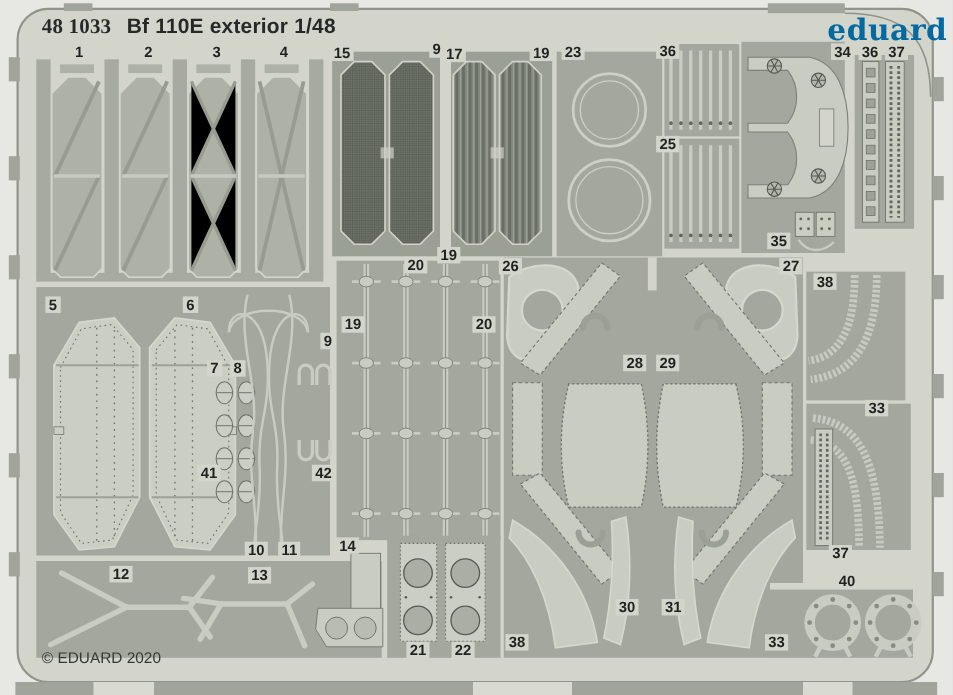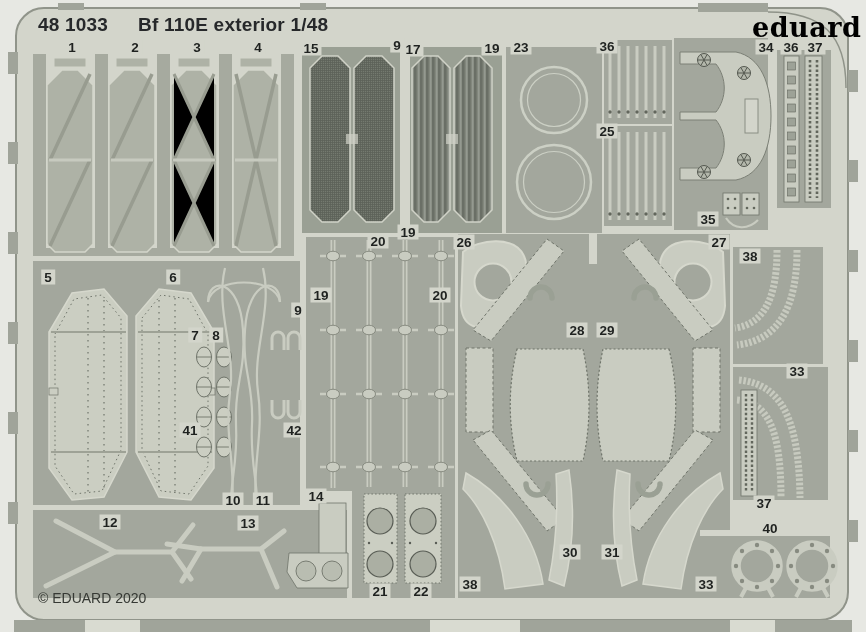--- a/index.html
+++ b/index.html
@@ -1,23 +1,23 @@
 <!DOCTYPE html>
 <html><head>
 <meta charset="utf-8">
 <style>
   html,body{margin:0;padding:0;background:#dfe0db;}
   #stage{position:relative;width:866px;height:632px;background:#e7e8e3;overflow:hidden;
          font-family:"Liberation Sans",sans-serif;}
   #stage svg{position:absolute;left:0;top:0;}
   .txt{position:absolute;color:#2b2d28;white-space:nowrap;}
   .hdr{left:38px;top:14px;font-size:19px;font-weight:bold;letter-spacing:.2px;color:#26282a;}
-  .hdr .cat{margin-right:30px;}
+  .hdr .cat{margin-right:14px;font-family:Liberation Serif, serif;}
   .logo{left:752px;top:12px;font-family:"DejaVu Serif",serif;font-weight:bold;
-        font-size:27px;letter-spacing:.5px;color:#000000;}
+        font-size:27px;letter-spacing:.5px;color:#0369a1;}
   .copy{left:38px;top:590px;font-size:14px;color:#363934;}
   .madein{right:36px;top:593px;font-size:19px;color:#363934;}
   .plbl{position:absolute;transform:translate(-50%,-50%);font-size:13.5px;font-weight:700;
         color:#1f2220;background:#d3d5cb;padding:0 3px;line-height:15px;}
 </style>
 </head>
 <body>
 
 <div id="stage">
 
@@ -431,21 +431,21 @@
 <span class="plbl" style="left:48px;top:277px">5</span>
 <span class="plbl" style="left:173px;top:277px">6</span>
 <span class="plbl" style="left:195px;top:335px">7</span>
 <span class="plbl" style="left:216px;top:335px">8</span>
 <span class="plbl" style="left:298px;top:310px">9</span>
 <span class="plbl" style="left:190px;top:430px">41</span>
 <span class="plbl" style="left:294px;top:430px">42</span>
 <span class="plbl" style="left:233px;top:500px">10</span>
 <span class="plbl" style="left:263px;top:500px">11</span>
 <span class="plbl" style="left:110px;top:522px">12</span>
-<span class="plbl" style="left:248px;top:523px">13</span>
+<span class="plbl" style="left:236px;top:523px">13</span>
 <span class="plbl" style="left:316px;top:496px">14</span>
 <span class="plbl" style="left:380px;top:591px">21</span>
 <span class="plbl" style="left:421px;top:591px">22</span>
 <span class="plbl" style="left:570px;top:552px">30</span>
 <span class="plbl" style="left:612px;top:552px">31</span>
 <span class="plbl" style="left:470px;top:584px">38</span>
 <span class="plbl" style="left:706px;top:584px">33</span>
 <span class="plbl" style="left:770px;top:528px">40</span>
 <span class="plbl" style="left:764px;top:503px">37</span>
 

